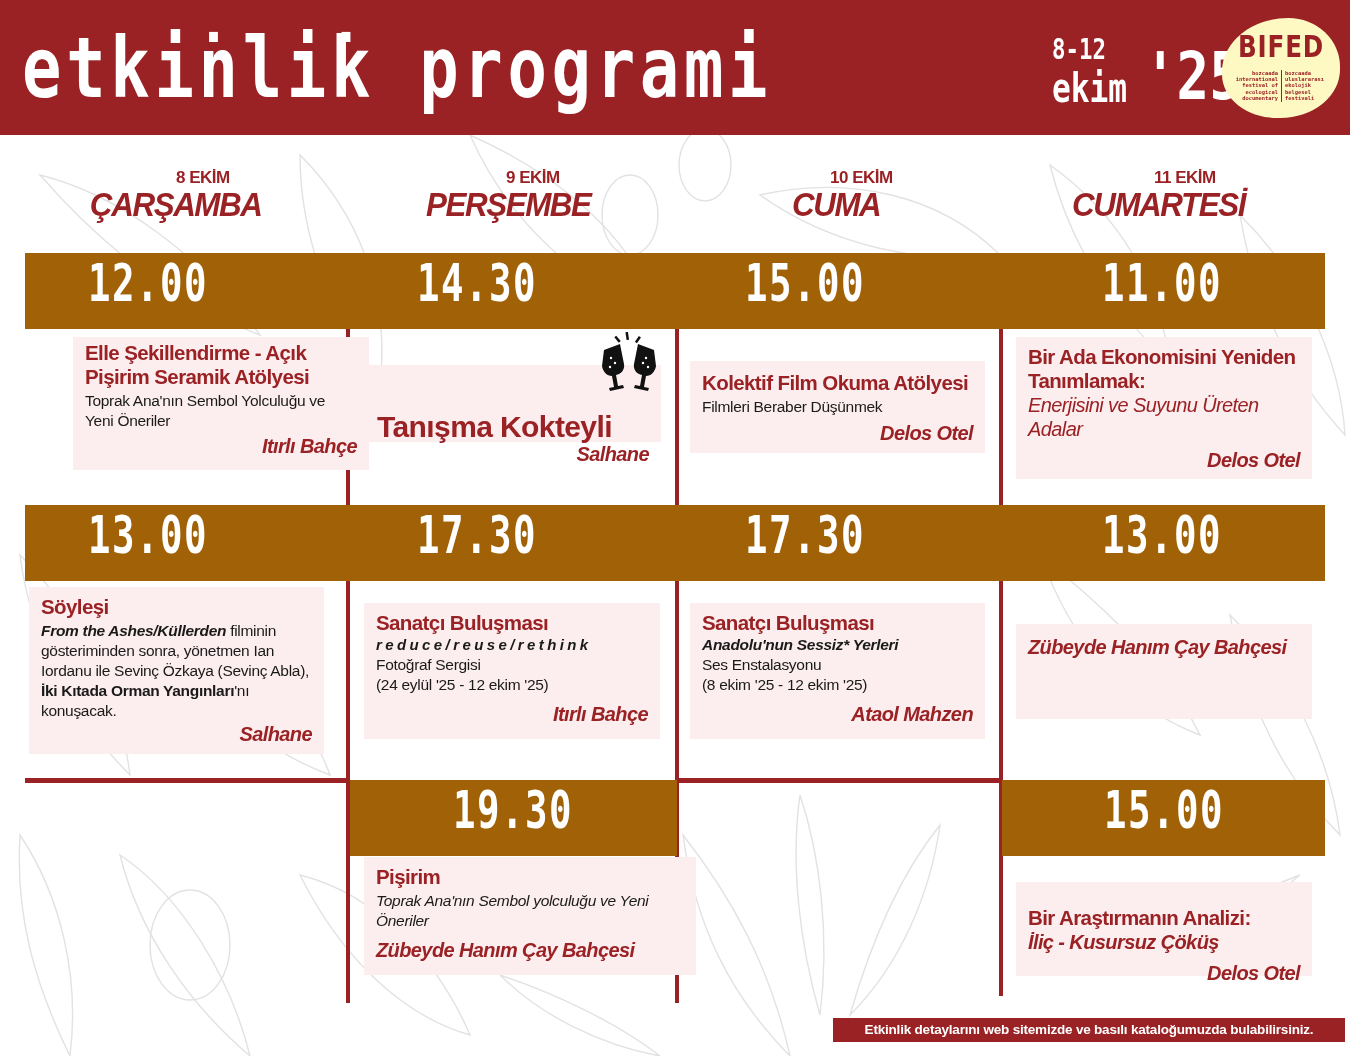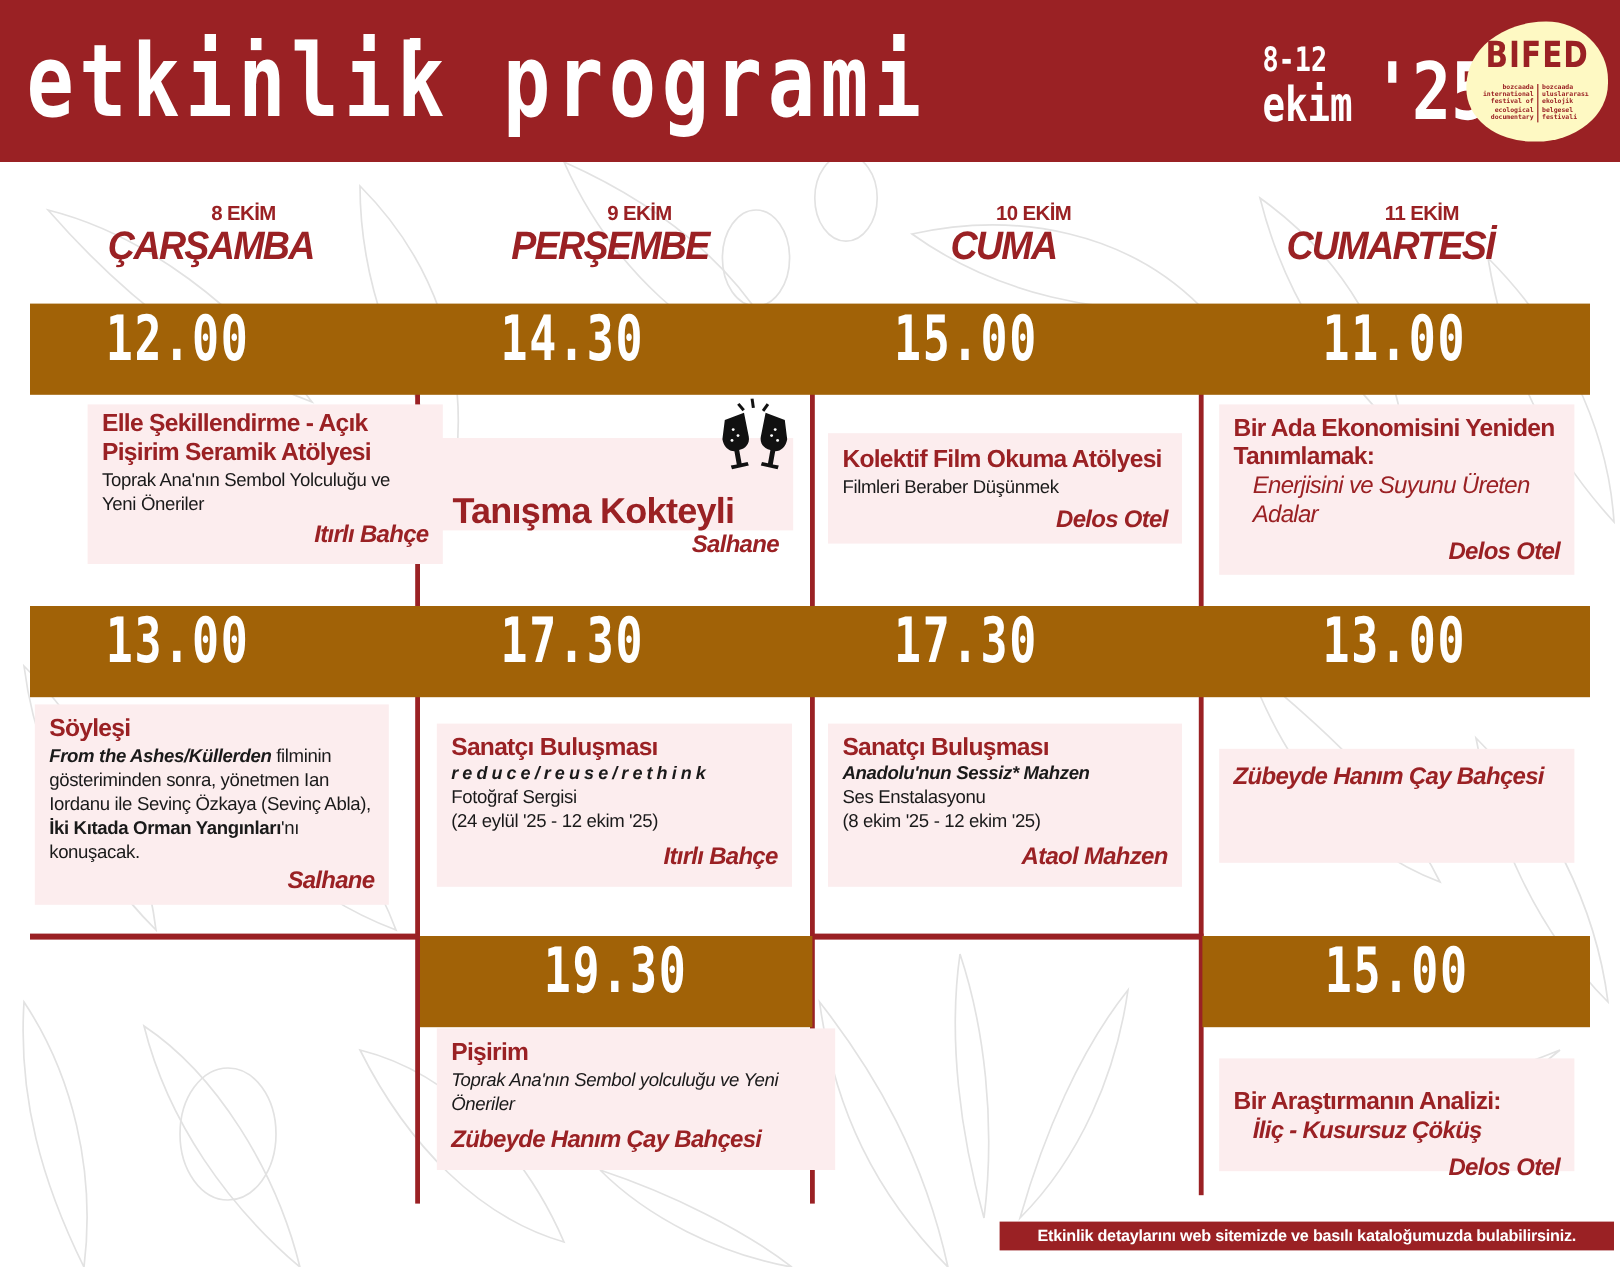--- a/index.html
+++ b/index.html
@@ -41,21 +41,21 @@
   .time-bar { position: absolute; height: 76px; background: #a16207; z-index: 2; }
   .time-label {
     position: absolute; top: 4px; height: 52px; color: #fff;
     font-family: "DejaVu Sans Mono", monospace; font-weight: bold; font-size: 52px; line-height: 52px;
     transform: scaleX(0.72); transform-origin: center; white-space: nowrap; text-align: center; width: 200px; letter-spacing: 2px;
   }
 
   
   .card { position: absolute; background: #fcedee; padding: 8px 12px 8px 12px; z-index: 2; }
   .card-title { font-family: "Liberation Sans", sans-serif; font-size: 20.5px; line-height: 24px; font-weight: bold; color: #9a2124; letter-spacing: -0.6px; }
-  .card-subtitle-italic { font-family: "Liberation Sans", sans-serif; font-size: 20px; line-height: 24px; font-weight: bold; font-style: italic; color: #9a2124; letter-spacing: -0.6px; margin-left: 16px; }
+  .card-subtitle-italic { font-family: "Liberation Sans", sans-serif; font-size: 20px; line-height: 24px; font-weight: bold; font-style: italic; color: #9a2124; letter-spacing: -0.6px; }
   .card-text { font-family: "Liberation Sans", sans-serif; font-size: 15.5px; line-height: 20px; color: #1a1a1a; letter-spacing: -0.3px; }
   .card-text b { font-weight: bold; }
   .card-text i { font-style: italic; }
   .card-text-italic { font-family: "Liberation Sans", sans-serif; font-size: 15.5px; line-height: 20px; color: #1a1a1a; font-style: italic; letter-spacing: -0.3px; }
   .card-spaced { font-family: "Liberation Sans", sans-serif; font-size: 15px; line-height: 20px; font-weight: bold; font-style: italic; color: #1a1a1a; letter-spacing: 3.4px; }
   .card-venue { font-family: "Liberation Sans", sans-serif; font-size: 20px; line-height: 26px; font-weight: bold; font-style: italic; color: #9a2124; text-align: right; letter-spacing: -0.6px; }
   .card-venue.left { text-align: left; }
 
   .cheers-icon { position: absolute; left: 596px; top: 332px; width: 66px; height: 62px; z-index: 3; }
 
@@ -213,21 +213,21 @@
 <div class="card" style="left:364px; top:603px; width:296px; height:136px; padding-top:8px;">
   <div class="card-title">Sanatçı Buluşması</div>
   <div class="card-spaced">reduce/reuse/rethink</div>
   <div class="card-text">Fotoğraf Sergisi</div>
   <div class="card-text">(24 eylül '25 - 12 ekim '25)</div>
   <div class="card-venue" style="margin-top:6px;">Itırlı Bahçe</div>
 </div>
 
 <div class="card" style="left:690px; top:603px; width:295px; height:136px; padding-top:8px;">
   <div class="card-title">Sanatçı Buluşması</div>
-  <div class="card-text" style="font-weight:bold; font-style:italic;">Anadolu'nun Sessiz* Mahzen</div>
+  <div class="card-text" style="font-weight:bold; font-style:italic;">Anadolu'nun Sessiz* Yerleri</div>
   <div class="card-text">Ses Enstalasyonu</div>
   <div class="card-text">(8 ekim '25 - 12 ekim '25)</div>
   <div class="card-venue" style="margin-top:6px;">Ataol Mahzen</div>
 </div>
 
 <div class="card" style="left:1016px; top:624px; width:296px; height:95px; padding-top:8px;">
   <div class="card-venue left" style="margin-top:2px;">Zübeyde Hanım Çay Bahçesi</div>
 </div>
 
 <div class="card" style="left:364px; top:857px; width:332px; height:118px; padding-top:8px;">

